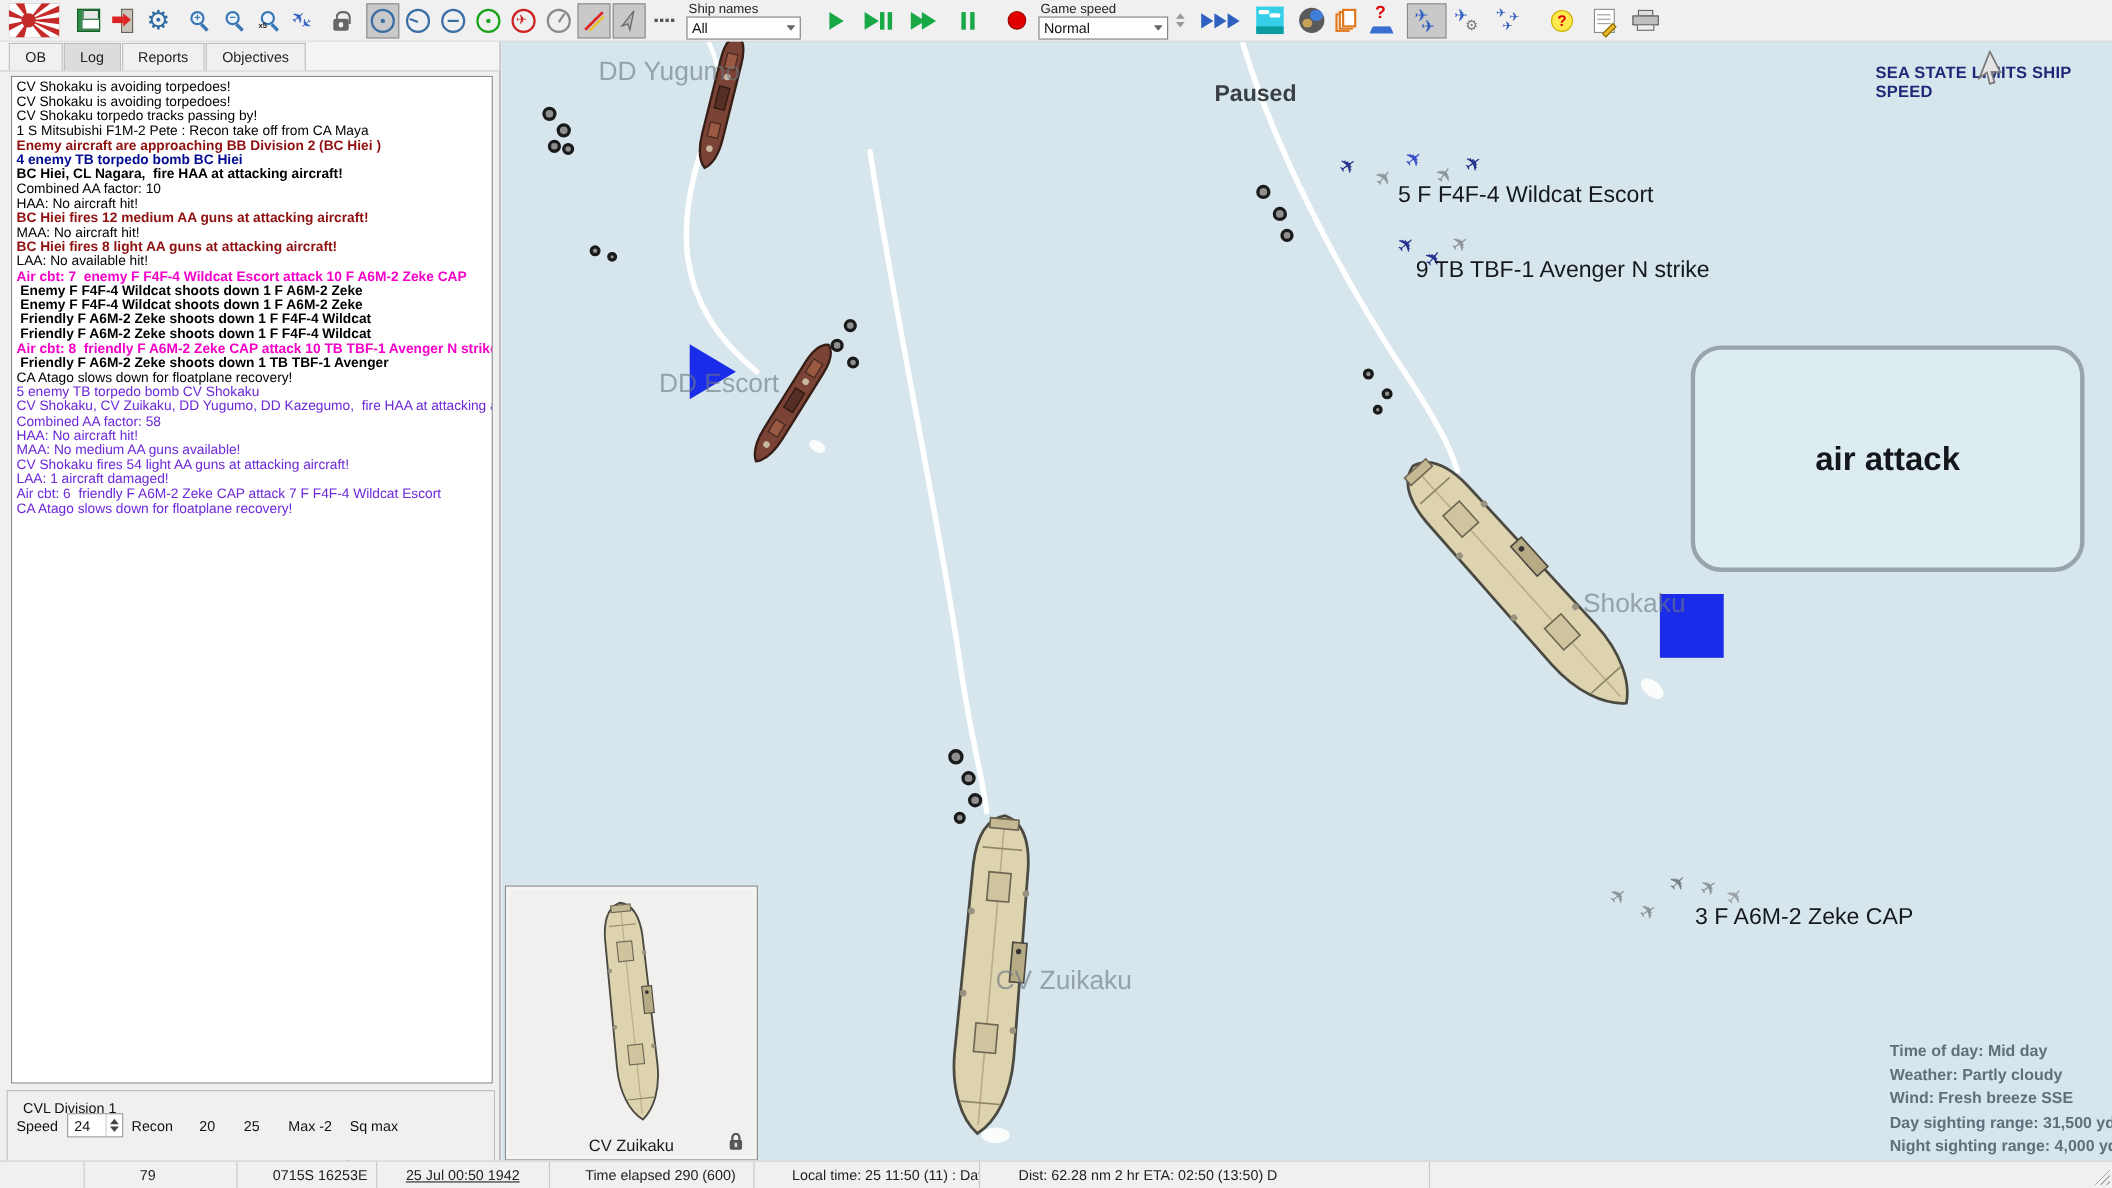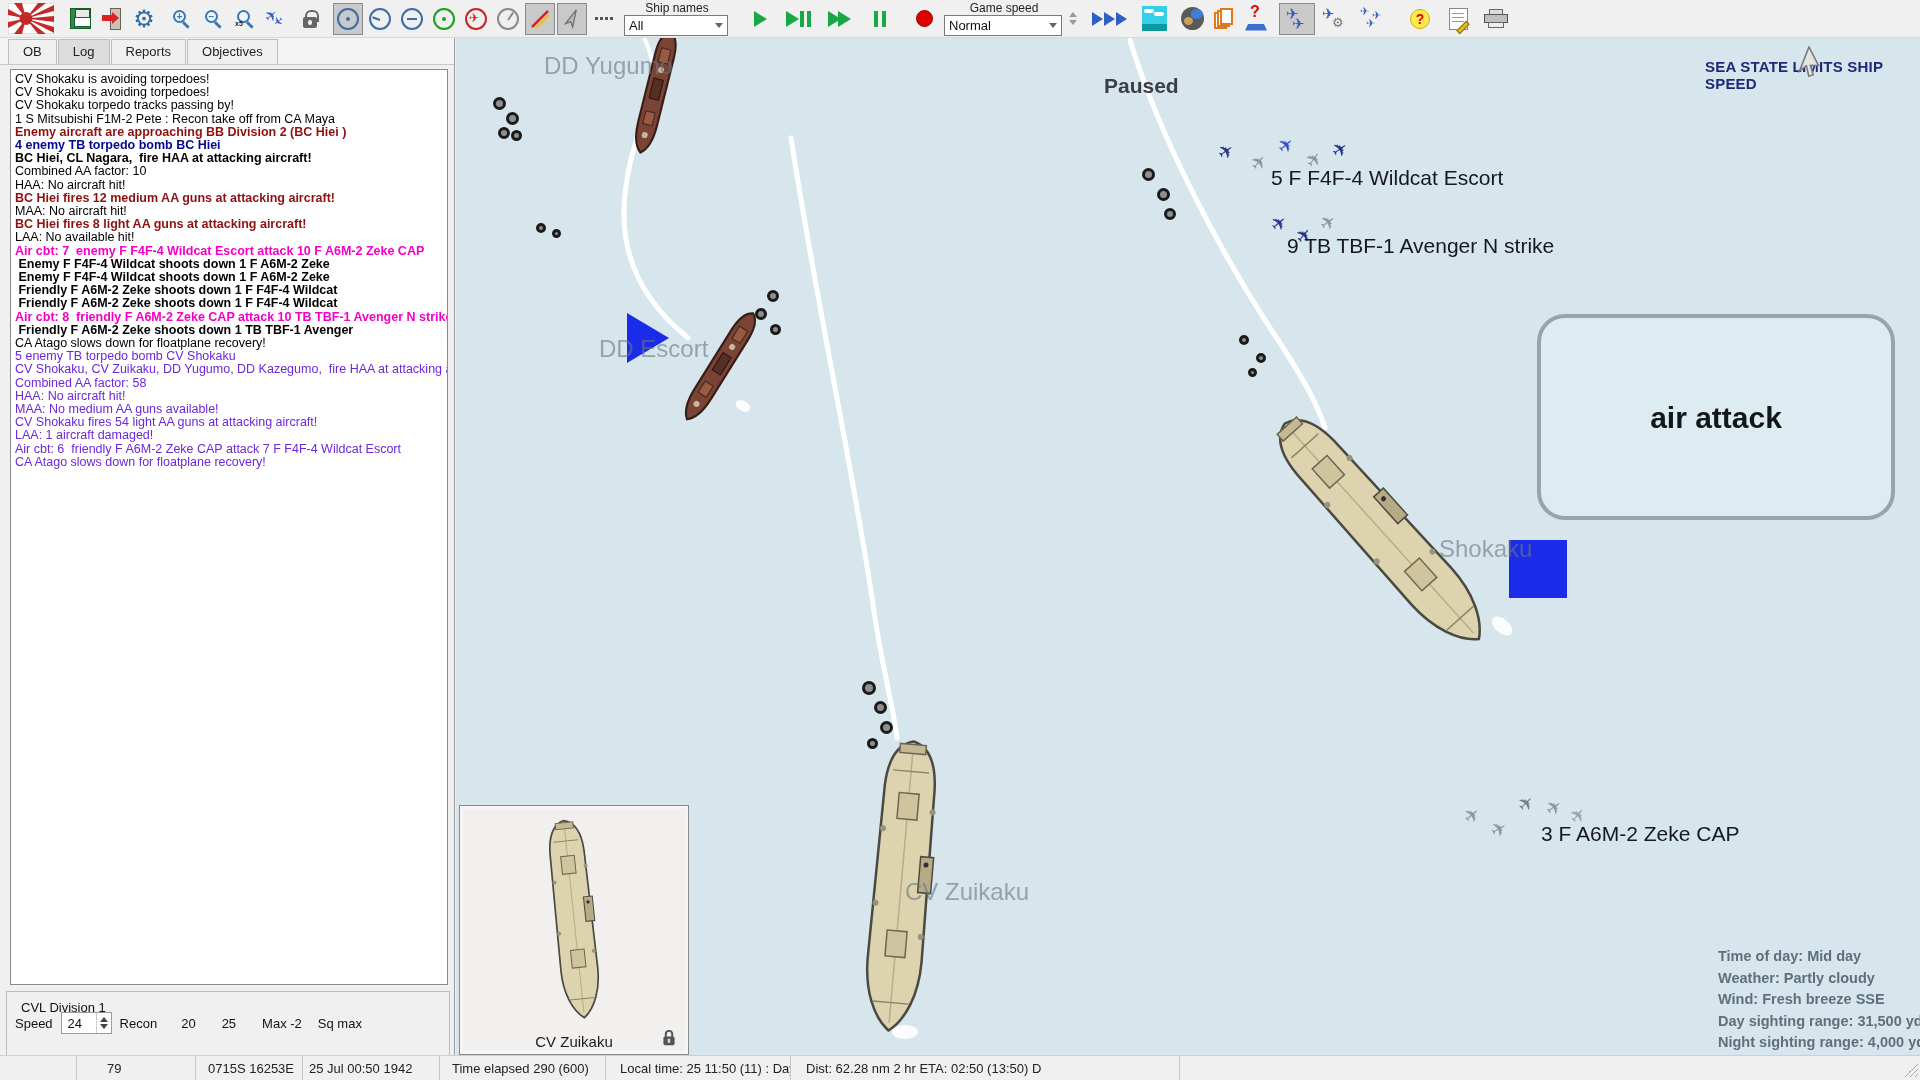--- a/index.html
+++ b/index.html
@@ -28,21 +28,21 @@
   .ring.green .ctr { background:#19a219; }
   .ring .hand { position:absolute; left:50%; top:50%; width:8px; height:2px; background:#3a6ea5; transform-origin:0 50%; transform:rotate(200deg); }
   .ring .minus { position:absolute; left:4px; top:8px; width:10px; height:2px; background:#3a6ea5; }
   .ring .needle { position:absolute; left:50%; top:50%; width:9px; height:2px; background:#8a8a8a; transform-origin:0 50%; transform:rotate(-55deg); }
   .ring .pl { position:absolute; left:2px; top:1px; font-size:12px; color:#cc2222; }
   
   .tri { width:0; height:0; border-top:8px solid transparent; border-bottom:8px solid transparent; border-left:13px solid #18a846; }
   .tri.blue { border-left-color:#2f5fc0; border-top-width:7px; border-bottom-width:7px; border-left-width:11px; }
   .bar { width:4px; height:16px; background:#18a846; }
   .rec { width:17px; height:17px; border-radius:50%; background:#e00000; border:1px solid #900; }
-  .ddstack { display:flex; flex-direction:column; margin:0 4px; flex:none;text-align:center; }
+  .ddstack { display:flex; flex-direction:column; margin:0 4px; flex:none; }
   .ddlabel { font-size:12px; color:#222; line-height:13px; padding-left:2px; }
   .dropdown { width:104px; height:21px; background:#fff; border:1px solid #7a7a7a; font-size:13px; color:#111; display:flex; align-items:center; padding:0 4px; justify-content:space-between; }
   .dropdown .chev { width:0; height:0; border-left:4px solid transparent; border-right:4px solid transparent; border-top:5px solid #666; }
   .spin2 { display:flex; flex-direction:column; justify-content:center; gap:3px; width:14px; align-items:center; }
   .spin2 .u { width:0;height:0;border-left:4px solid transparent;border-right:4px solid transparent;border-bottom:5px solid #9a9a9a; }
   .spin2 .d { width:0;height:0;border-left:4px solid transparent;border-right:4px solid transparent;border-top:5px solid #9a9a9a; }
   .dots4 { display:flex; gap:2px; }
   .dots4 i { width:3px; height:3px; background:#555; }
   .seaicon { width:25px; height:25px; position:relative; background:#35d0e8; overflow:hidden; }
   .seaicon::before { content:""; position:absolute; left:2px; top:3px; width:10px; height:4px; background:#fff; border-radius:3px; box-shadow:10px 3px 0 #fff; }
@@ -122,23 +122,23 @@
   .shipwrap { position:absolute; }
   
   #mini-view { position:absolute; left:3px; top:767px; width:230px; height:250px; background:#f1f0ee; border:1px solid #8a8a8a; box-shadow:0 0 0 3px #f6f5f3 inset; }
   #mini-ship { position:absolute; left:66px; top:10px; width:96px; height:205px; transform:rotate(-6deg); }
   #mini-caption { position:absolute; left:0; bottom:2px; width:100%; height:22px; display:flex; align-items:center; justify-content:center; font-size:15px; color:#1a1a1a; }
   #mini-lock { position:absolute; right:10px; bottom:6px; transform:scale(0.8); }
   
   #cursor { position:absolute; left:1340px; top:8px; }
 
   
-  #status-bar { position:absolute; left:0; top:1055px; width:1920px; height:25px; background:#f0f0f0; border-top:1px solid #cfcfcf; display:flex; align-items:flex-start; font-size:13px; color:#222; }
+  #status-bar { position:absolute; left:0; top:1055px; width:1920px; height:25px; background:#f0f0f0; border-top:1px solid #cfcfcf; display:flex; align-items:flex-start; font-size:13px; color:#222;gap:20px; }
   .sb-field { height:100%; display:flex; align-items:center; border-right:1px solid #c8c8c8; padding-left:12px; white-space:nowrap; overflow:hidden; flex:none; }
-  .sb-0 { width:77px; } .sb-1 { width:119px; padding-left:30px; } .sb-2 { width:107px; } .sb-3 { width:137px; padding-left:6px; }
+  .sb-0 { width:77px; } .sb-1 { width:119px; padding-left:30px; } .sb-2 { width:107px; } .sb-3 { width:137px; padding-left:6px;text-decoration:underline; }
   .sb-4 { width:166px; } .sb-5 { width:185px; padding-left:14px; } .sb-6 { width:389px; padding-left:15px; }
   #grip { position:absolute; right:2px; bottom:3px; width:14px; height:14px; background:
     linear-gradient(135deg, transparent 50%, #aaa 50%, #aaa 56%, transparent 56%, transparent 68%, #aaa 68%, #aaa 74%, transparent 74%, transparent 86%, #aaa 86%, #aaa 92%, transparent 92%); }
 </style>
 </head>
 <body>
 
 <div id="app">
 
   <svg width="0" height="0" style="position:absolute">

